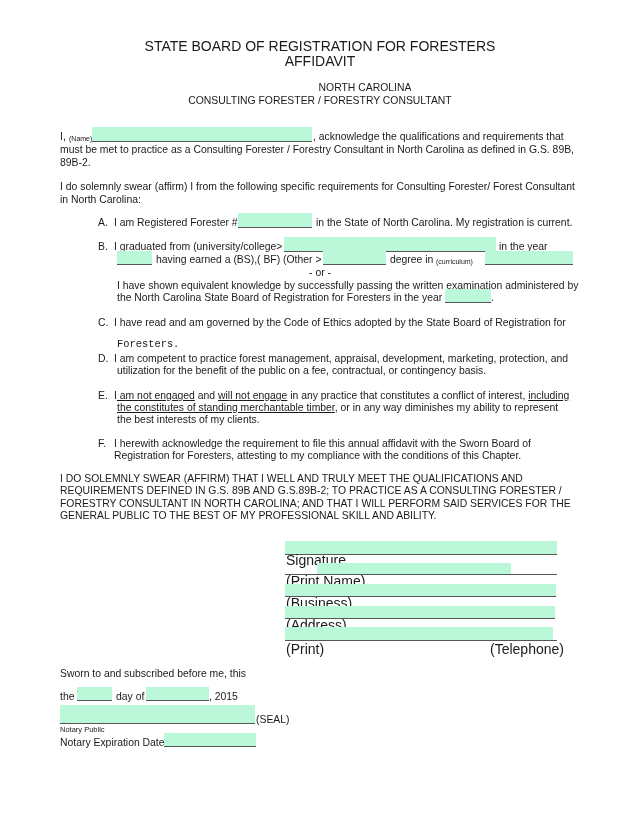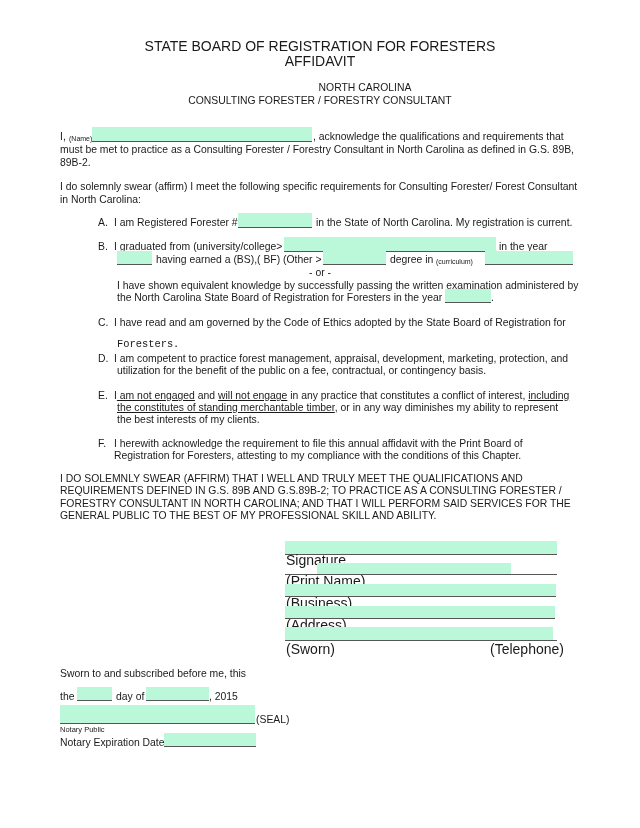--- a/index.html
+++ b/index.html
@@ -24,21 +24,21 @@
 <div class="abs center sub" style="top:81px;padding-left:45px;">NORTH CAROLINA</div>
 <div class="abs center sub" style="top:94px;">CONSULTING FORESTER / FORESTRY CONSULTANT</div>
 
 <div class="abs" style="left:60px; top:130px;">I,</div>
 <div class="abs small" style="left:69px; top:132px;">(Name)</div>
 <div class="field" style="left:92px; top:127px; width:220px; height:15px;"></div>
 <div class="abs" style="left:313px; top:130px;">, acknowledge the qualifications and requirements that</div>
 <div class="abs" style="left:60px; top:143px;">must be met to practice as a Consulting Forester / Forestry Consultant in North Carolina as defined in G.S. 89B,</div>
 <div class="abs" style="left:60px; top:156px;">89B-2.</div>
 
-<div class="abs" style="left:60px; top:180px;">I do solemnly swear (affirm) I meet the following specific requirements for Consulting Forester/ Forest Consultant</div>
+<div class="abs" style="left:60px; top:180px;">I do solemnly swear (affirm) I from the following specific requirements for Consulting Forester/ Forest Consultant</div>
 <div class="abs" style="left:60px; top:193px;">in North Carolina:</div>
 
 <div class="abs" style="left:98px; top:216px;">A.</div>
 <div class="abs" style="left:114px; top:216px;">I am Registered Forester #</div>
 <div class="field" style="left:238px; top:213px; width:74px; height:15px;"></div>
 <div class="abs" style="left:316px; top:216px;">in the State of North Carolina.  My registration is current.</div>
 
 <div class="abs" style="left:98px; top:240px;">B.</div>
 <div class="abs" style="left:114px; top:240px;">I graduated from (university/college&gt;</div>
 <div class="field" style="left:284px; top:237px; width:212px; height:15px;"></div>
@@ -64,40 +64,40 @@
 <div class="abs" style="left:98px; top:352px;">D.</div>
 <div class="abs" style="left:114px; top:352px;">I am competent to practice forest management, appraisal, development, marketing, protection, and</div>
 <div class="abs" style="left:117px; top:364px;">utilization for the benefit of the public on a fee, contractual, or contingency basis.</div>
 
 <div class="abs" style="left:98px; top:389px;">E.</div>
 <div class="abs" style="left:114px; top:389px;"><span>I</span><u> am not engaged</u><span> and </span><u>will not engage</u><span> in any practice that constitutes a conflict of interest, </span><u>including </u></div>
 <div class="abs" style="left:117px; top:401px;"><u>the constitutes of standing merchantable timber</u><span>, or in any way diminishes my ability to represent</span></div>
 <div class="abs" style="left:117px; top:413px;">the best interests of my clients.</div>
 
 <div class="abs" style="left:98px; top:437px;">F.</div>
-<div class="abs" style="left:114px; top:437px;">I herewith acknowledge the requirement to file this annual affidavit with the Print Board of</div>
+<div class="abs" style="left:114px; top:437px;">I herewith acknowledge the requirement to file this annual affidavit with the Sworn Board of</div>
 <div class="abs" style="left:114px; top:449px;">Registration for Foresters, attesting to my compliance with the conditions of this Chapter.</div>
 
 <div class="abs" style="left:60px; top:472px;">I DO SOLEMNLY SWEAR (AFFIRM) THAT I WELL AND TRULY MEET THE QUALIFICATIONS AND</div>
 <div class="abs" style="left:60px; top:484px;">REQUIREMENTS DEFINED IN G.S. 89B AND G.S.89B-2; TO PRACTICE AS A CONSULTING FORESTER /</div>
 <div class="abs" style="left:60px; top:497px;">FORESTRY CONSULTANT IN NORTH CAROLINA; AND THAT I WILL PERFORM SAID SERVICES FOR THE</div>
 <div class="abs" style="left:60px; top:509px;">GENERAL PUBLIC TO THE BEST OF MY PROFESSIONAL SKILL AND ABILITY.</div>
 
 <div class="field" style="left:285px; top:541px; width:272px; height:14px;"></div>
 <div class="field-label" style="left:286px; top:555px;">Signature</div>
 <div class="field nob" style="left:317px; top:563px; width:194px; height:11px;"></div>
 <div class="uline" style="left:285px; top:574px; width:272px;"></div>
 <div class="field-label" style="left:286px; top:576px;">(Print Name)</div>
 <div class="field" style="left:285px; top:584px; width:271px; height:13px;"></div>
 <div class="field-label" style="left:286px; top:598px;">(Business)</div>
 <div class="field" style="left:285px; top:606px; width:270px; height:13px;"></div>
 <div class="field-label" style="left:286px; top:620px;">(Address)</div>
 <div class="field nob" style="left:285px; top:627px; width:268px; height:13px;"></div>
 <div class="uline" style="left:285px; top:640px; width:272px;"></div>
-<div class="field-label" style="left:286px; top:644px;">(Sworn)</div>
+<div class="field-label" style="left:286px; top:644px;">(Print)</div>
 <div class="field-label" style="left:490px; top:644px;">(Telephone)</div>
 
 <div class="abs" style="left:60px; top:667px;">Sworn to and subscribed before me, this</div>
 <div class="abs" style="left:60px; top:690px;">the</div>
 <div class="field" style="left:77px; top:687px; width:35px; height:14px;"></div>
 <div class="abs" style="left:116px; top:690px;">day of</div>
 <div class="field" style="left:146px; top:687px; width:63px; height:14px;"></div>
 <div class="abs" style="left:209px; top:690px;">, 2015</div>
 <div class="field" style="left:60px; top:705px; width:195px; height:19px;"></div>
 <div class="abs" style="left:256px; top:713px;">(SEAL)</div>

